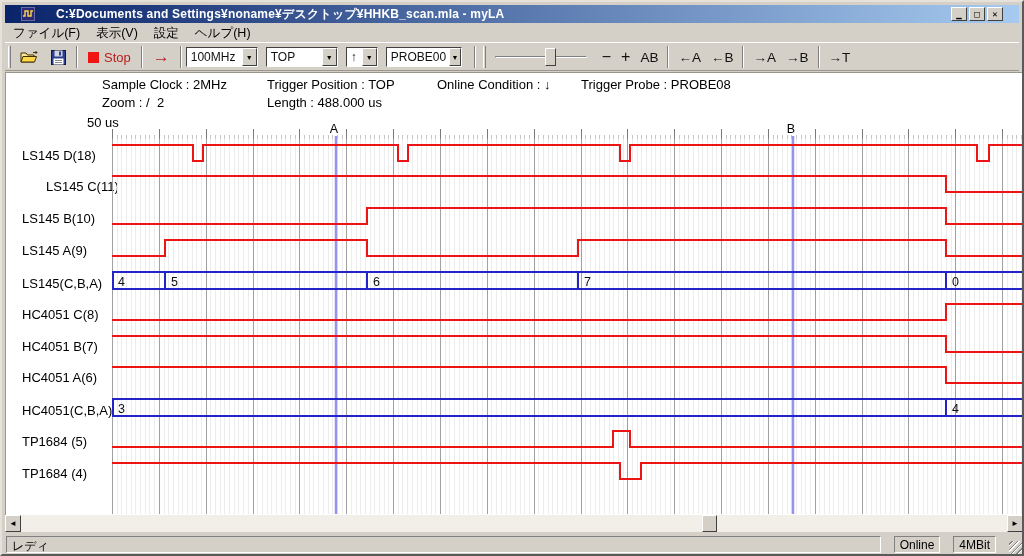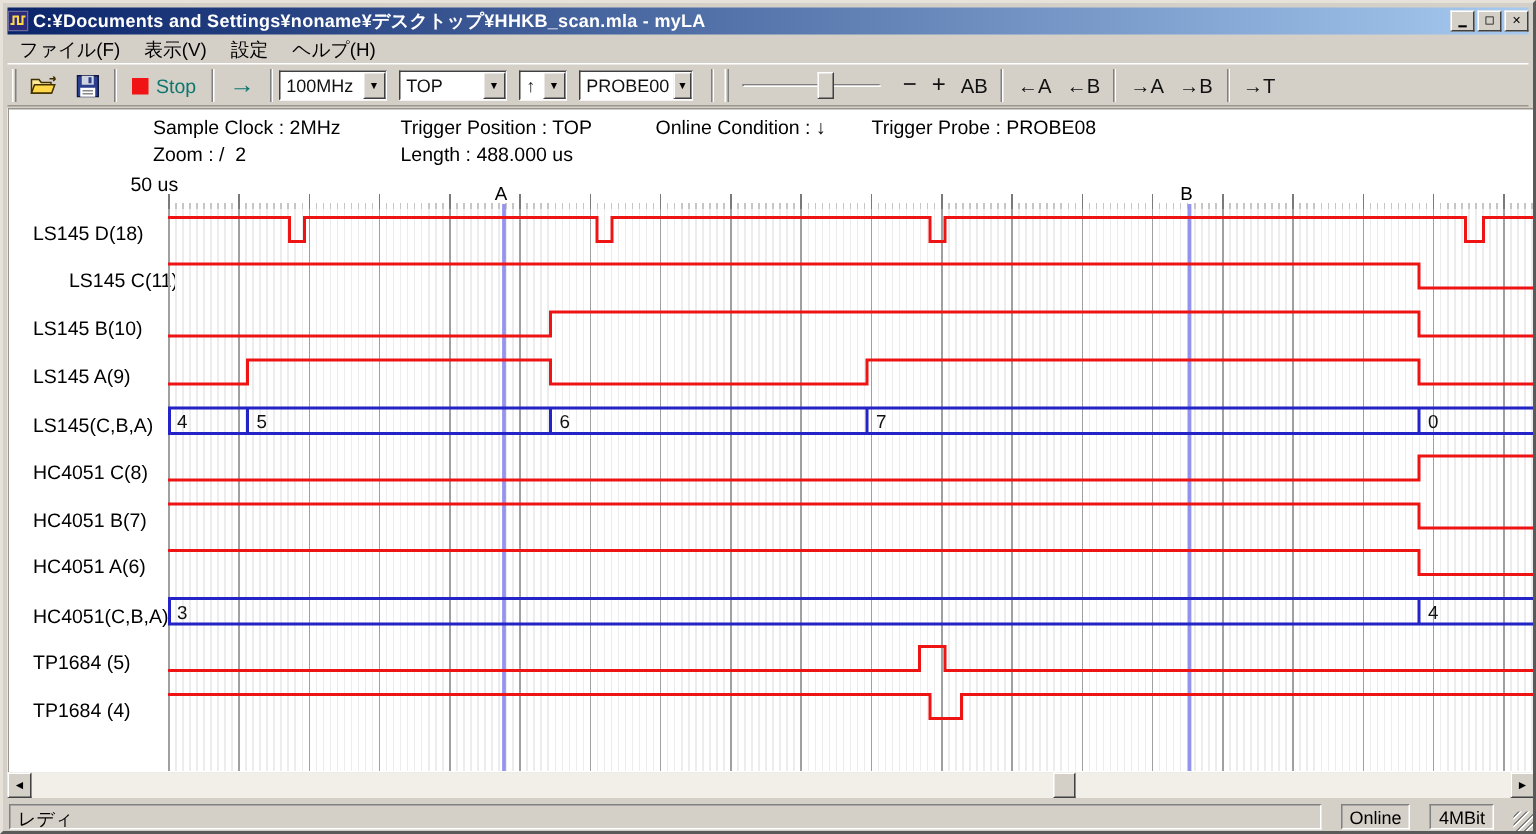--- a/index.html
+++ b/index.html
@@ -9,21 +9,21 @@
   .window {
     position: relative; width: 1024px; height: 556px;
     background: #d4d0c8; overflow: hidden;
     border: 2px solid; border-color: #e6e2da #5a5a5a #5a5a5a #e6e2da;
   }
 
   
   .titlebar {
     position: absolute; left: 3px; top: 3px; right: 3px; height: 18px;
     background: linear-gradient(to right, #0a246a, #a6caf0);
-    display: flex; align-items: center; padding: 0 0; color: #fff;
+    display: flex; align-items: center; padding: 0 16px; color: #fff; gap: 18px;
   }
   .titlebar .app-icon { width: 14px; height: 14px; margin-right: 3px; flex: none; }
   .title-text { font-size: 12px; font-weight: bold; white-space: nowrap; overflow: hidden; flex: 1; letter-spacing: 0.2px; }
   .winbtns { display: flex; gap: 2px; flex: none; }
   .wbtn {
     width: 16px; height: 14px; background: #d4d0c8; border: 1px solid;
     border-color: #fff #404040 #404040 #fff;
     font-size: 9px; line-height: 10px; text-align: center; color: #000;
     font-family: "DejaVu Sans Mono", monospace; padding: 0; cursor: default;
   }
@@ -41,21 +41,21 @@
     position: absolute; left: 3px; top: 42px; right: 3px; height: 27px;
     display: flex; align-items: center; font-size: 12.5px; color:#111;
     border-bottom: 1px solid #9a968e;
   }
   .gripper { width: 3px; height: 22px; margin: 0 3px;
     border-left: 1px solid #fff; border-right: 1px solid #808080; }
   .tsep { width: 2px; height: 22px; margin: 0 4px;
     border-left: 1px solid #808080; border-right: 1px solid #fff; }
   .tbtn {
     background: transparent; border: none; display: flex; align-items: center;
-    gap: 5px; padding: 2px 6px; font-size: 13px; color: #0f766e; height: 24px;
+    gap: 5px; padding: 2px 6px; font-size: 13px; color: #b91c1c; height: 24px;
     font-family: "Liberation Sans", sans-serif;
   }
   .tbtn svg { display: block; }
   .stop-square { width: 11px; height: 11px; background: #f01414; display: inline-block; }
   .run-arrow { font-size: 17px; font-weight: bold; line-height: 14px; }
   .combo {
     display: flex; align-items: stretch; height: 20px; background: #fff;
     border: 1px solid; border-color: #404040 #fff #fff #404040; margin-right: 8px;
   }
   .combo .combo-text { font-size: 12px; padding: 2px 3px 0 4px; white-space: nowrap; text-align: center; }

